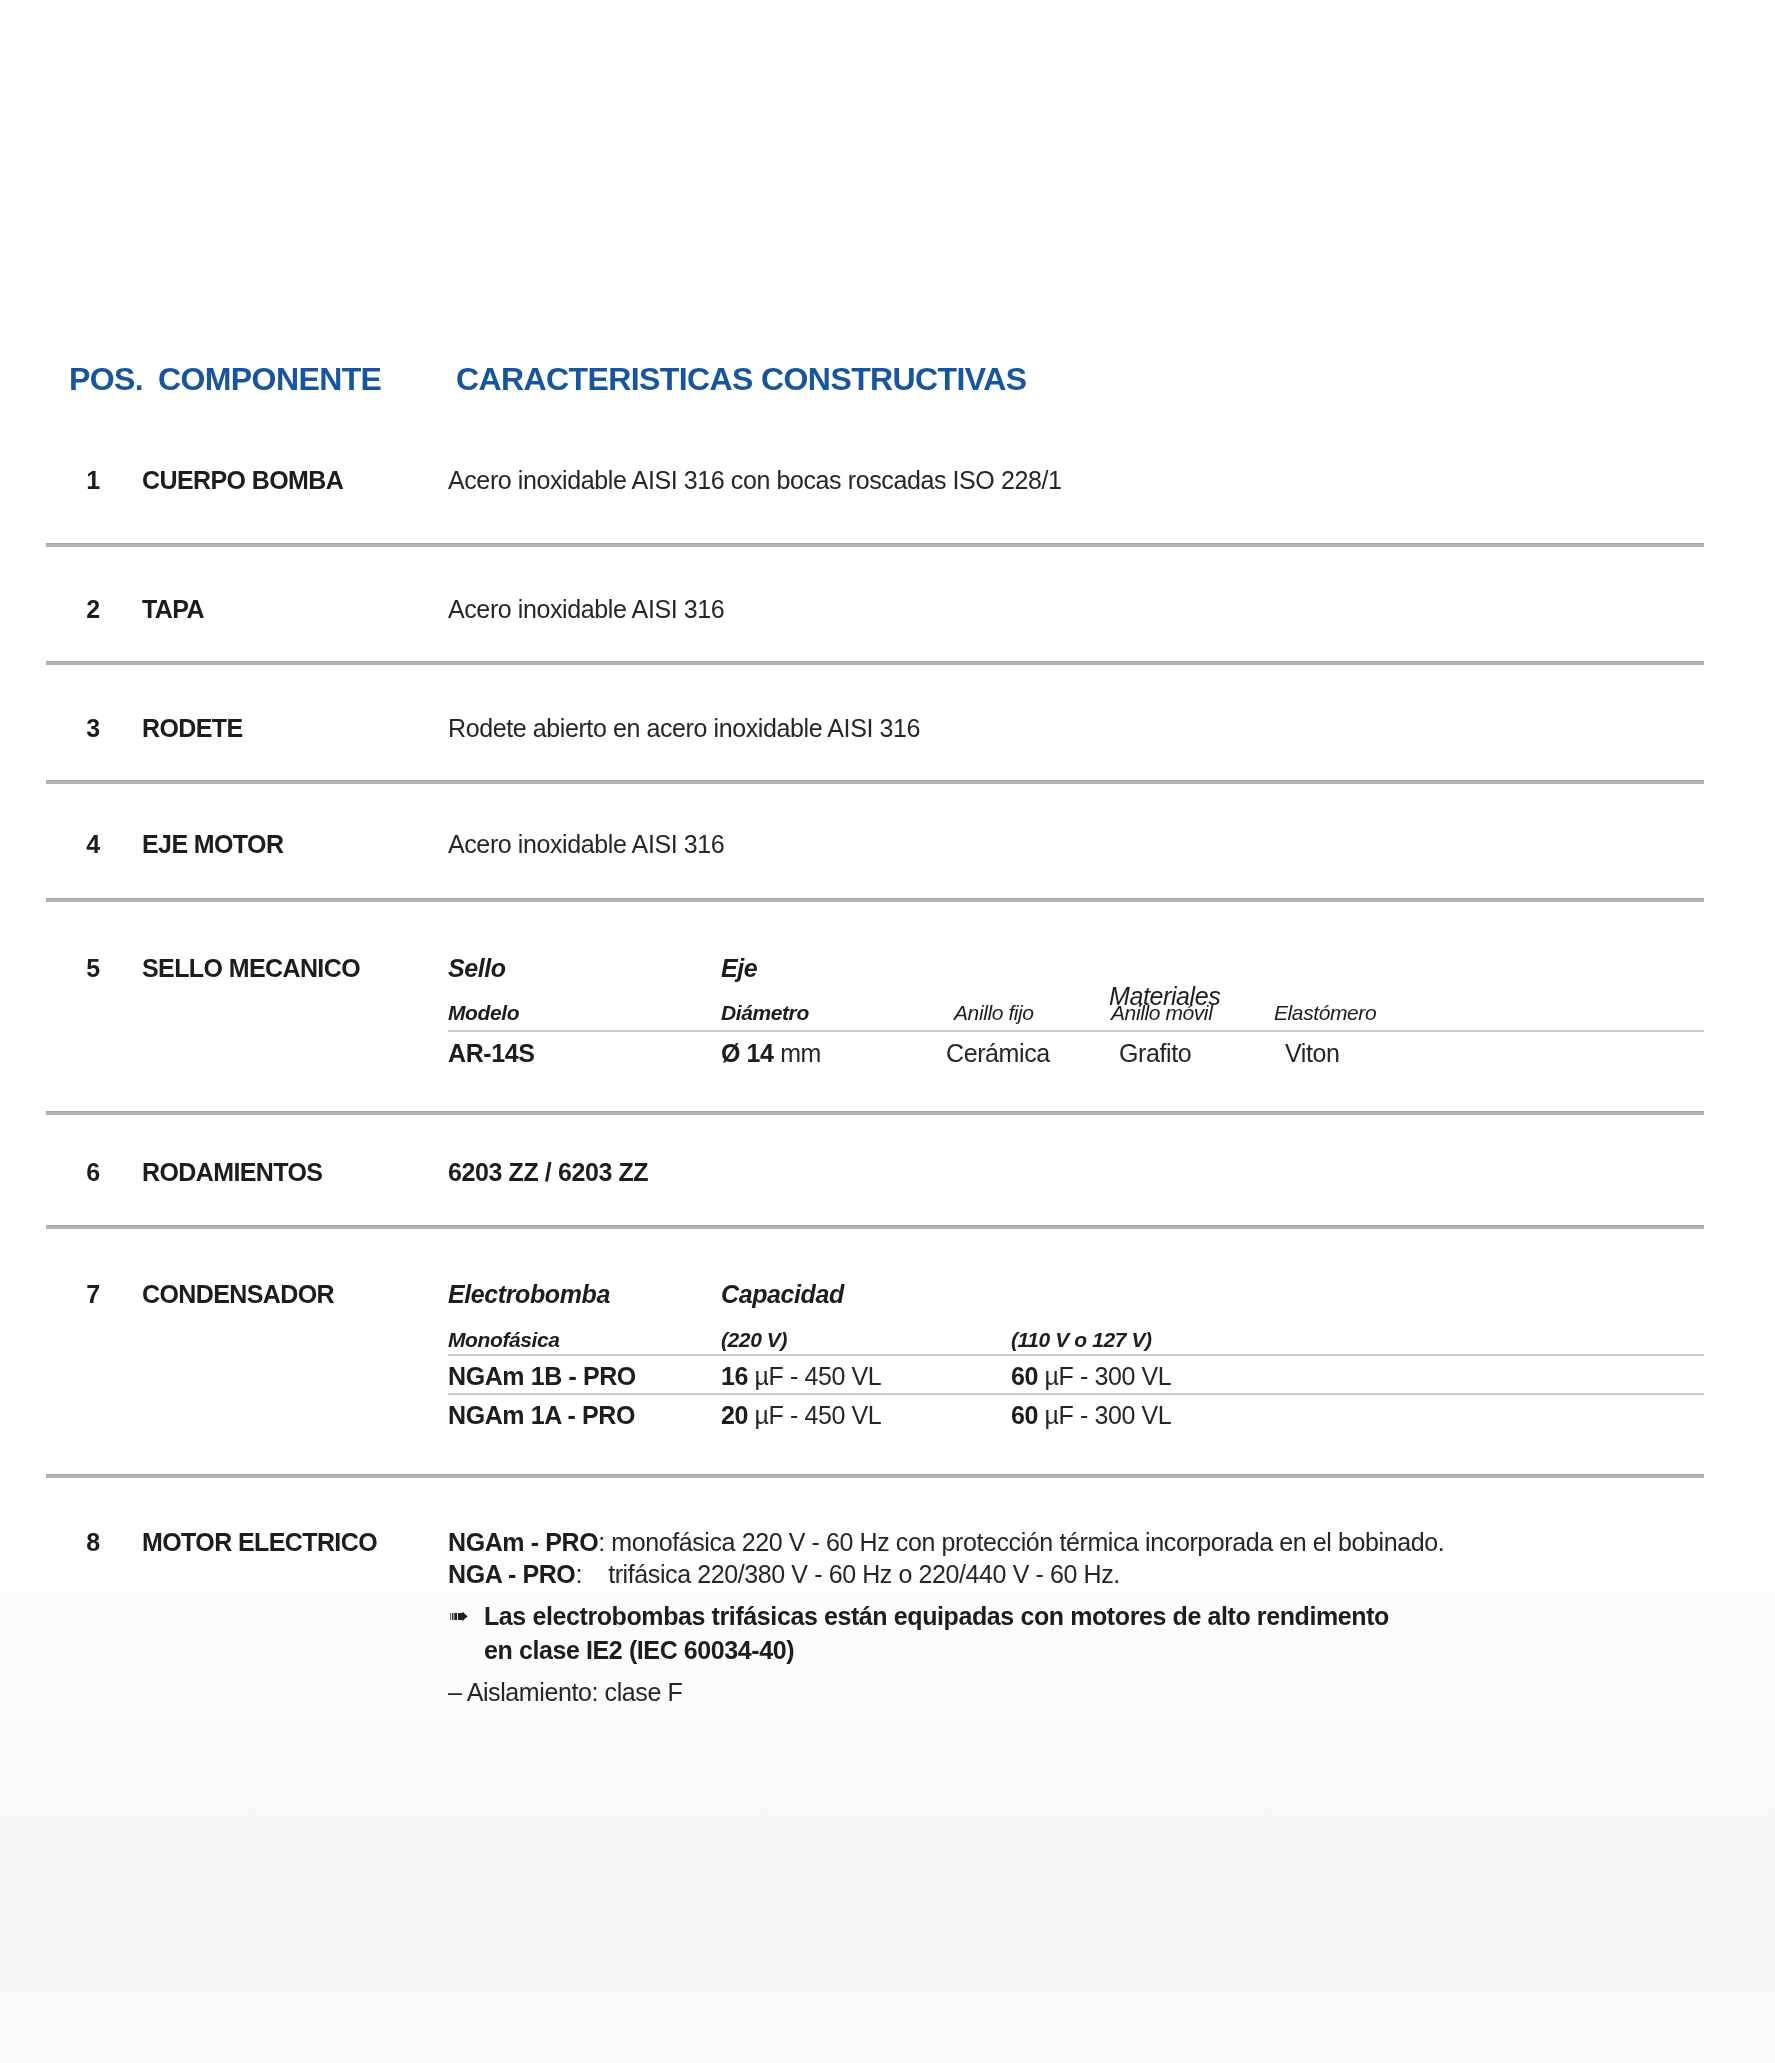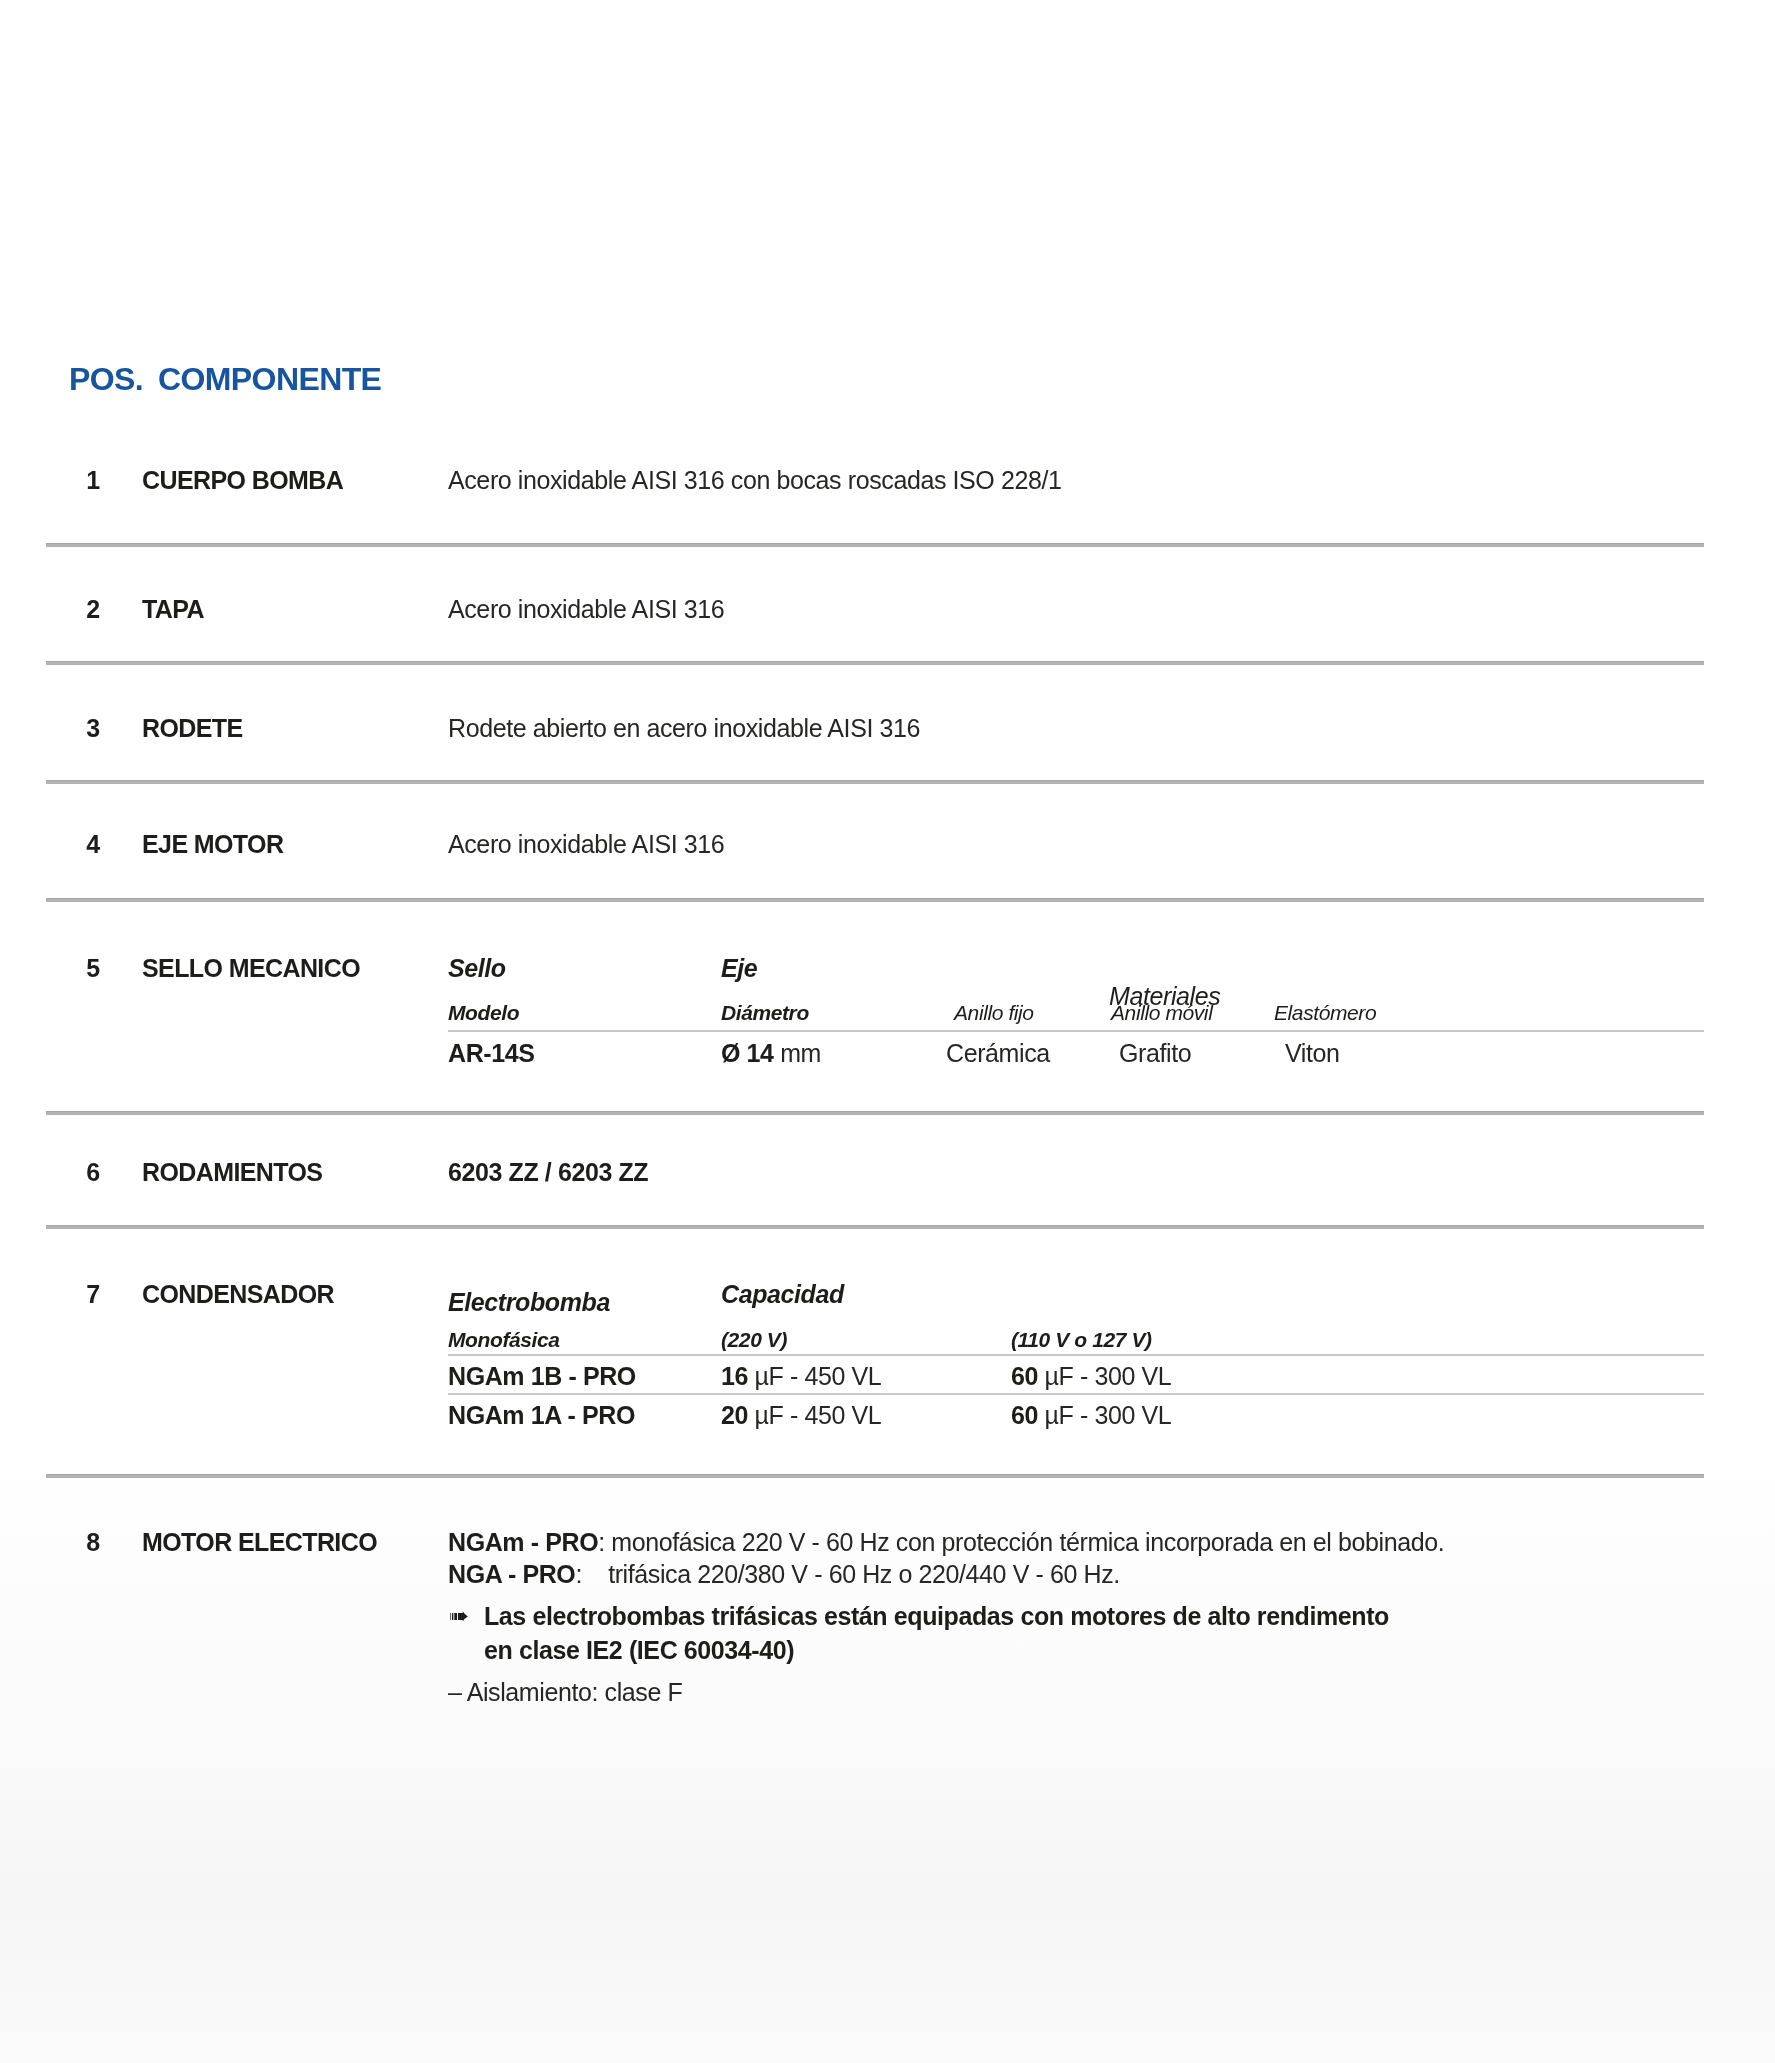--- a/index.html
+++ b/index.html
@@ -61,20 +61,21 @@
   }
   .note-line{position:absolute;font-size:25px;font-weight:bold;letter-spacing:-0.4px;white-space:nowrap;color:#1d1d1b;}
 </style>
 </head>
 <body>
 
 <div class="page">
 
   <span class="hdr" style="left:53px">POS.</span>
   <span class="hdr" style="left:142px">COMPONENTE</span>
+  <span class="hdr" style="left:440px">CARACTERISTICAS CONSTRUCTIVAS</span>
 
   <div class="row" style="top:466px">
     <span class="pos">1</span>
     <span class="comp">CUERPO BOMBA</span>
     <span class="desc">Acero inoxidable AISI 316 con bocas roscadas ISO 228/1</span>
   </div>
   <div class="divider" style="top:543px"></div>
 
   <div class="row" style="top:595px">
     <span class="pos">2</span>
@@ -125,21 +126,21 @@
     <span class="pos">6</span>
     <span class="comp">RODAMIENTOS</span>
     <span class="desc bold">6203 ZZ / 6203 ZZ</span>
   </div>
   <div class="divider" style="top:1225px"></div>
 
   <div class="row" style="top:1280px">
     <span class="pos">7</span>
     <span class="comp">CONDENSADOR</span>
 
-    <span class="cell gh" style="left:448px;top:8px">Electrobomba</span>
+    <span class="cell gh" style="left:448px;top:0">Electrobomba</span>
     <span class="cell gh" style="left:721px;top:0">Capacidad</span>
 
     <span class="cell ch" style="left:448px;top:48px">Monofásica</span>
     <span class="cell ch" style="left:721px;top:48px">(220 V)</span>
     <span class="cell ch" style="left:1011px;top:48px">(110 V o 127 V)</span>
     <span class="thinline" style="left:448px;top:74px;width:1256px"></span>
 
     <span class="cell dv" style="left:448px;top:82px"><b>NGAm 1B - PRO</b></span>
     <span class="cell dv" style="left:721px;top:82px"><b>16</b><span> µF - 450 VL</span></span>
     <span class="cell dv" style="left:1011px;top:82px"><b>60</b><span> µF - 300 VL</span></span>

